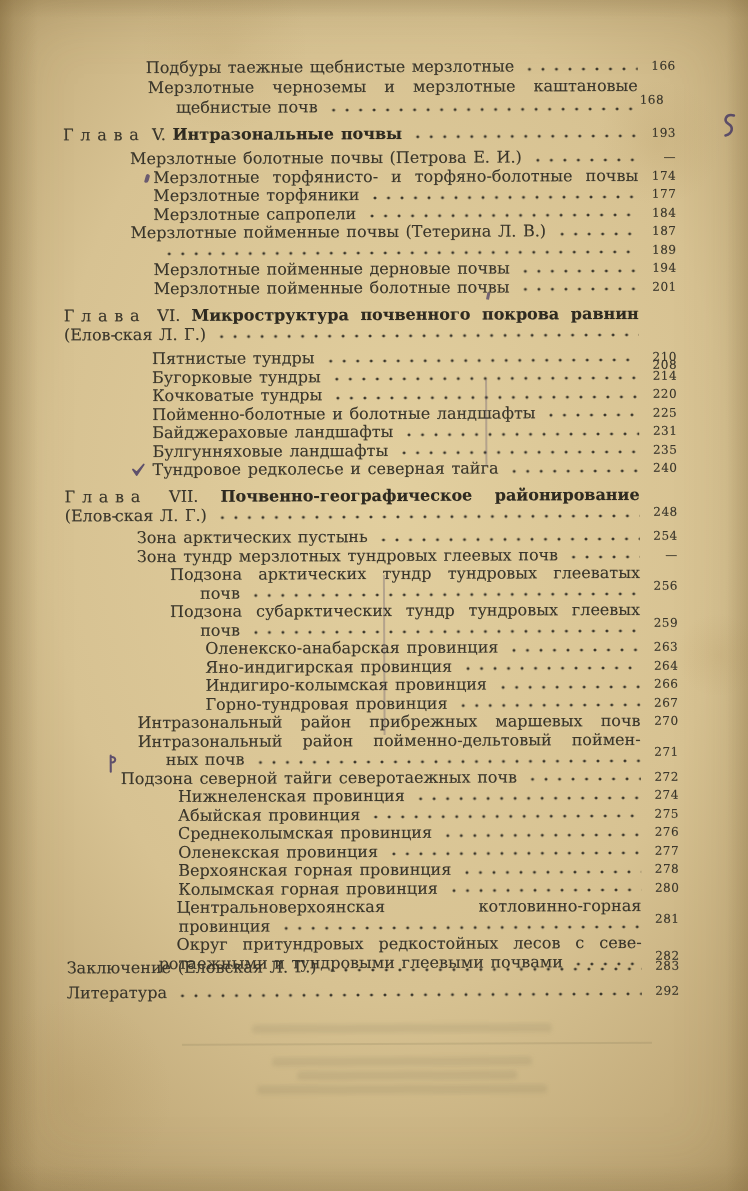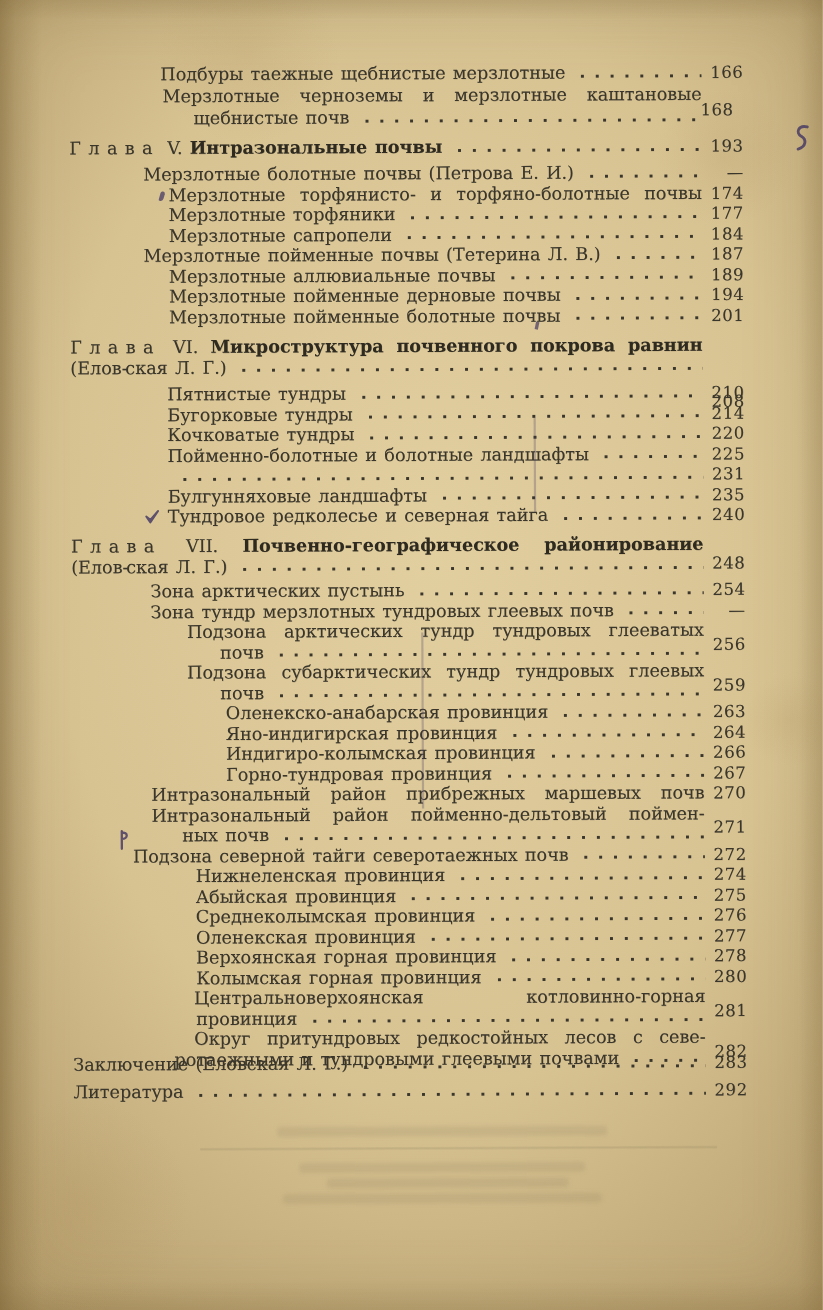--- a/index.html
+++ b/index.html
@@ -36,21 +36,21 @@
   .entry{position:relative;}
   .line{display:flex;align-items:baseline;line-height:var(--lh);height:var(--lh);
         margin-right:108px;white-space:nowrap;}
   .line.just{display:block;white-space:normal;text-align:justify;text-align-last:justify;}
   .txt{flex:0 0 auto;}
   .leader{flex:1 1 auto;align-self:stretch;margin-left:7px;min-width:8px;
     background-image:radial-gradient(circle, var(--ink) 1.25px, rgba(0,0,0,0) 1.7px);
     background-size:13.5px 8px;background-repeat:repeat-x;
     background-position:left 2px bottom 3px;}
   .pagenum{position:absolute;right:70px;width:48px;text-align:right;
-    line-height:var(--lh);font-size:15px;letter-spacing:.5px;}
+    line-height:var(--lh);font-size:12px;letter-spacing:.5px;}
   .b{font-weight:700;color:var(--ink-bold);}
   .sp{letter-spacing:.42em;}
   
   .marks{position:absolute;inset:0;pointer-events:none;color:var(--pen);}
   .mark{position:absolute;opacity:.82;}
   .mark-comma{width:4px;height:9px;background:currentColor;border-radius:2px 2px 3px 1px;
               transform:rotate(16deg);opacity:.75;}
   .mark-tick{width:2.5px;height:7px;background:currentColor;transform:rotate(12deg);opacity:.7;}
   .mark-vline{width:1.5px;background:currentColor;opacity:.28;}
   
@@ -120,21 +120,20 @@
         </div>
         <div class="entry">
           <div class="line" style="padding-left: 132px;">
             <span class="txt">Мерзлотные пойменные почвы (Тетерина Л. В.)</span>
             <span class="leader"></span>
           </div>
           <div class="pagenum" style="top: 0px;">187</div>
         </div>
         <div class="entry">
           <div class="line" style="padding-left: 155px;">
-            <span class="txt">Мерзлотные аллювиальные почвы</span>
             <span class="leader"></span>
           </div>
           <div class="pagenum" style="top: 0px;">189</div>
         </div>
         <div class="entry">
           <div class="line" style="padding-left: 155px;">
             <span class="txt">Мерзлотные пойменные дерновые почвы</span>
             <span class="leader"></span>
           </div>
           <div class="pagenum" style="top: 0px;">194</div>
@@ -181,20 +180,21 @@
         </div>
         <div class="entry">
           <div class="line" style="padding-left: 153px;">
             <span class="txt">Пойменно-болотные и болотные ландшафты</span>
             <span class="leader"></span>
           </div>
           <div class="pagenum" style="top: 0px;">225</div>
         </div>
         <div class="entry">
           <div class="line" style="padding-left: 153px;">
+            <span class="txt">Байджераховые ландшафты</span>
             <span class="leader"></span>
           </div>
           <div class="pagenum" style="top: 0px;">231</div>
         </div>
         <div class="entry">
           <div class="line" style="padding-left: 153px;">
             <span class="txt">Булгунняховые ландшафты</span>
             <span class="leader"></span>
           </div>
           <div class="pagenum" style="top: 0px;">235</div>

